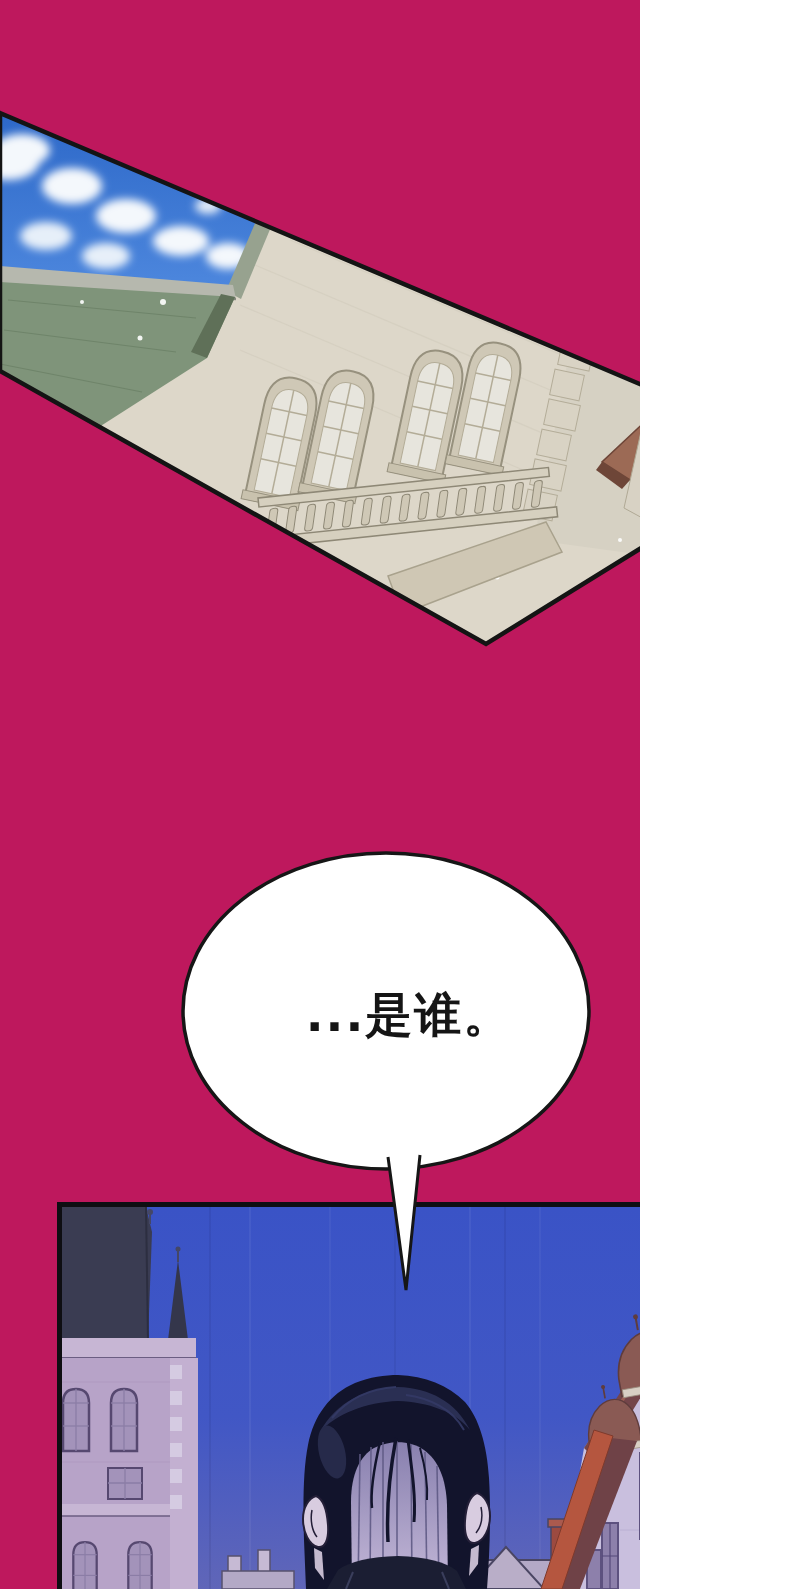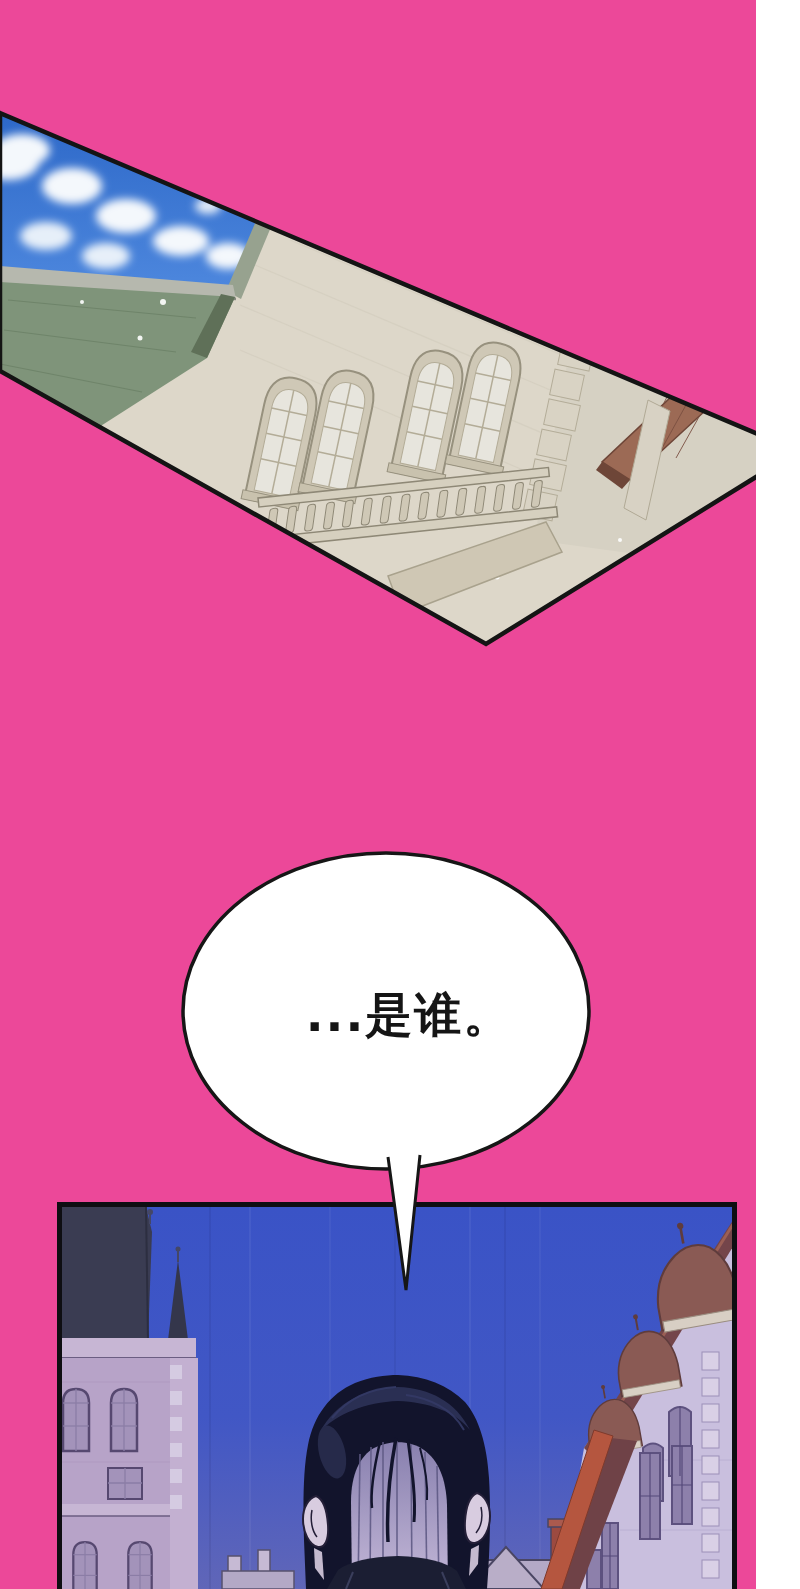--- a/index.html
+++ b/index.html
@@ -1,16 +1,16 @@
 <!DOCTYPE html>
 <html><head>
 <meta charset="utf-8">
 <style>
   html,body{margin:0;padding:0;background:#ffffff;}
-  .page{position:relative;width:756px;height:1589px;background:#ec4899;overflow:hidden;
+  .page{position:relative;width:640px;height:1589px;background:#be185d;overflow:hidden;
         font-family:"DejaVu Sans","Liberation Sans",sans-serif;}
   svg{display:block;}
   text{font-family:"DejaVu Sans","Liberation Sans",sans-serif;}
 </style>
 </head>
 <body>
 
 <div class="page">
 <svg width="800" height="1589" viewBox="0 0 800 1589" xmlns="http://www.w3.org/2000/svg">
   <defs>

